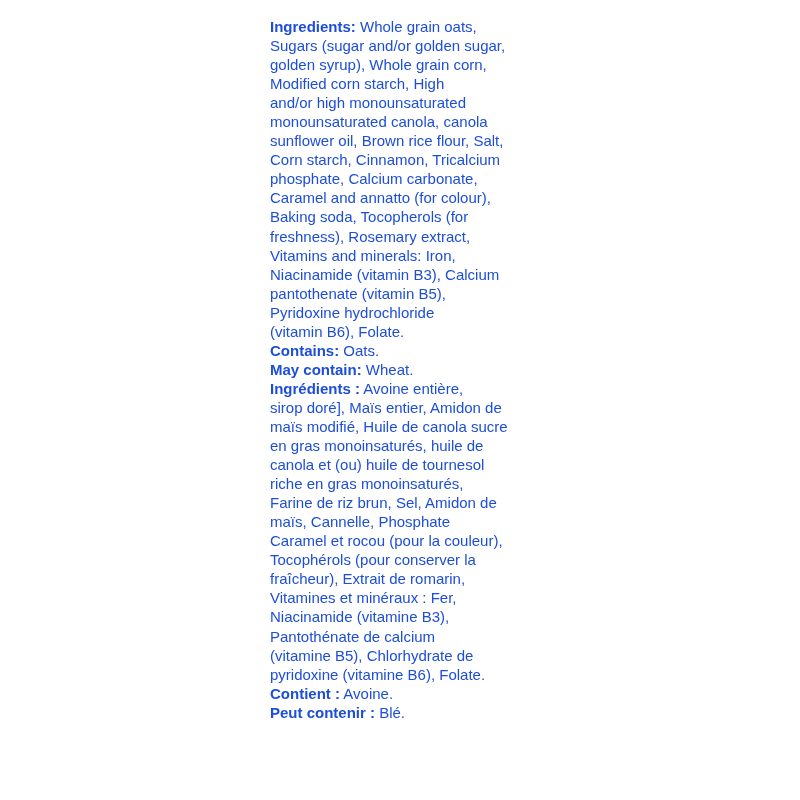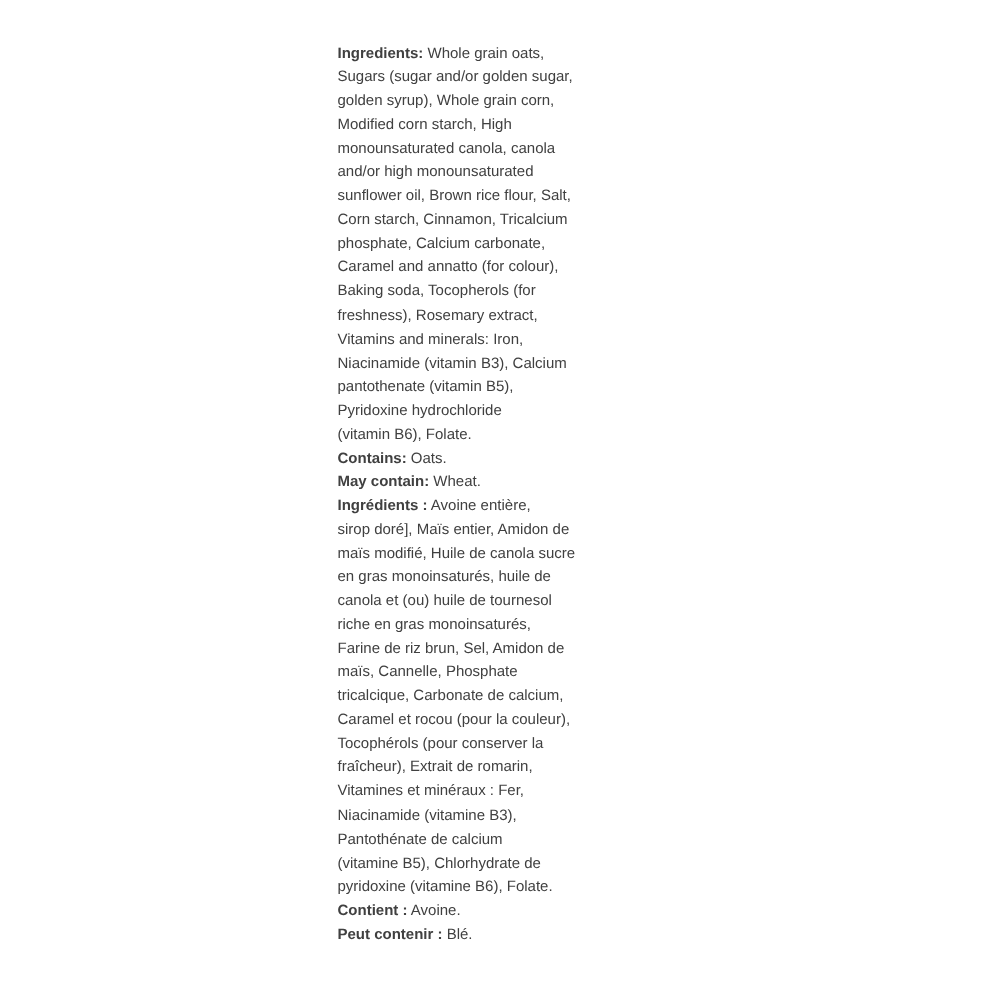--- a/index.html
+++ b/index.html
@@ -9,43 +9,42 @@
     height: 800px;
     background: #ffffff;
     overflow: hidden;
   }
   .label-block {
     position: absolute;
     left: 270px;
     top: 17px;
     width: 290px;
     font-family: "Liberation Sans", sans-serif;
-    font-size: 12px;
+    font-size: 15px;
     line-height: 19.05px;
-    color: #404040;
-    margin-top: 16px;
+    color: #1d4ed8;
     -webkit-font-smoothing: antialiased;
   }
   .label-line {
     white-space: nowrap;
   }
   .label-line b {
     font-weight: bold;
   }
 </style>
 </head>
 <body>
 
 <div class="label-block" id="label-block">
     <div class="label-line"><b>Ingredients:</b><span> Whole grain oats,</span></div>
     <div class="label-line"><span>Sugars (sugar and/or golden sugar,</span></div>
     <div class="label-line"><span>golden syrup), Whole grain corn,</span></div>
     <div class="label-line"><span>Modified corn starch, High</span></div>
+    <div class="label-line"><span>and/or high monounsaturated</span></div>
     <div class="label-line"><span>monounsaturated canola, canola</span></div>
-    <div class="label-line"><span>and/or high monounsaturated</span></div>
     <div class="label-line"><span>sunflower oil, Brown rice flour, Salt,</span></div>
     <div class="label-line"><span>Corn starch, Cinnamon, Tricalcium</span></div>
     <div class="label-line"><span>phosphate, Calcium carbonate,</span></div>
     <div class="label-line"><span>Caramel and annatto (for colour),</span></div>
     <div class="label-line"><span>Baking soda, Tocopherols (for</span></div>
     <div class="label-line"><span>freshness), Rosemary extract,</span></div>
     <div class="label-line"><span>Vitamins and minerals: Iron,</span></div>
     <div class="label-line"><span>Niacinamide (vitamin B3), Calcium</span></div>
     <div class="label-line"><span>pantothenate (vitamin B5),</span></div>
     <div class="label-line"><span>Pyridoxine hydrochloride</span></div>
@@ -53,21 +52,20 @@
     <div class="label-line"><b>Contains:</b><span> Oats.</span></div>
     <div class="label-line"><b>May contain:</b><span> Wheat.</span></div>
     <div class="label-line"><b>Ingrédients :</b><span> Avoine entière,</span></div>
     <div class="label-line"><span>sirop doré], Maïs entier, Amidon de</span></div>
     <div class="label-line"><span>maïs modifié, Huile de canola sucre</span></div>
     <div class="label-line"><span>en gras monoinsaturés, huile de</span></div>
     <div class="label-line"><span>canola et (ou) huile de tournesol</span></div>
     <div class="label-line"><span>riche en gras monoinsaturés,</span></div>
     <div class="label-line"><span>Farine de riz brun, Sel, Amidon de</span></div>
     <div class="label-line"><span>maïs, Cannelle, Phosphate</span></div>
-    <div class="label-line"><span>tricalcique, Carbonate de calcium,</span></div>
     <div class="label-line"><span>Caramel et rocou (pour la couleur),</span></div>
     <div class="label-line"><span>Tocophérols (pour conserver la</span></div>
     <div class="label-line"><span>fraîcheur), Extrait de romarin,</span></div>
     <div class="label-line"><span>Vitamines et minéraux : Fer,</span></div>
     <div class="label-line"><span>Niacinamide (vitamine B3),</span></div>
     <div class="label-line"><span>Pantothénate de calcium</span></div>
     <div class="label-line"><span>(vitamine B5), Chlorhydrate de</span></div>
     <div class="label-line"><span>pyridoxine (vitamine B6), Folate.</span></div>
     <div class="label-line"><b>Contient :</b><span> Avoine.</span></div>
     <div class="label-line"><b>Peut contenir :</b><span> Blé.</span></div>

